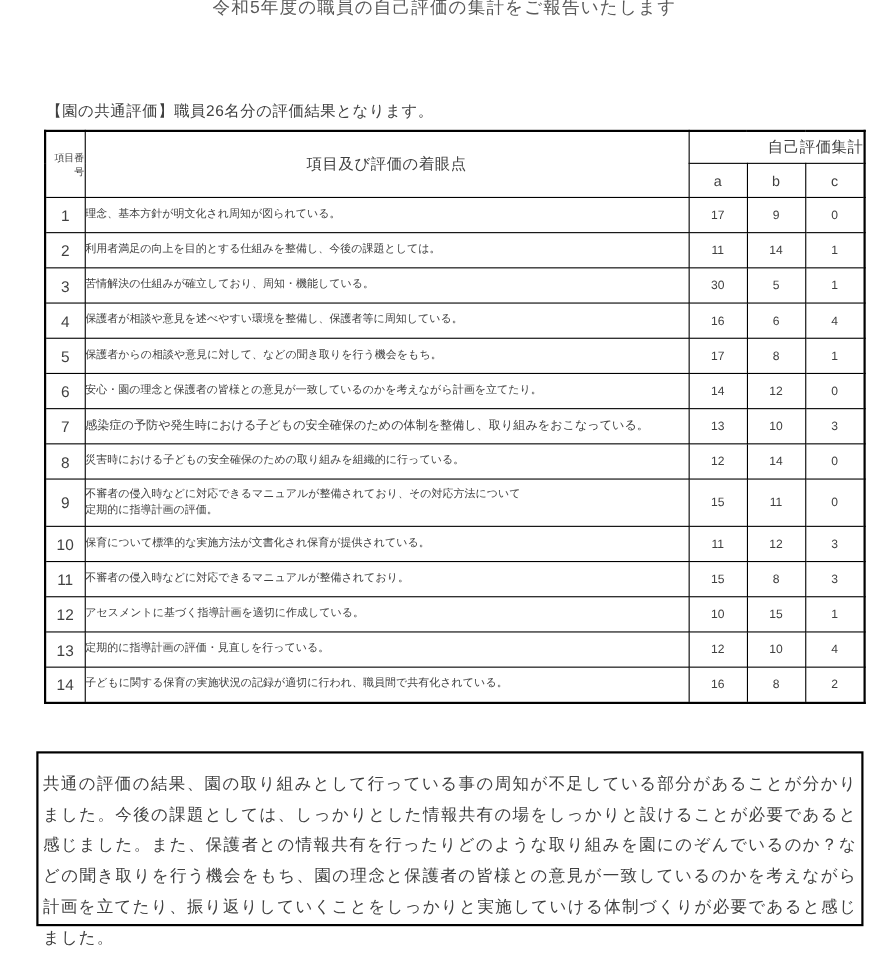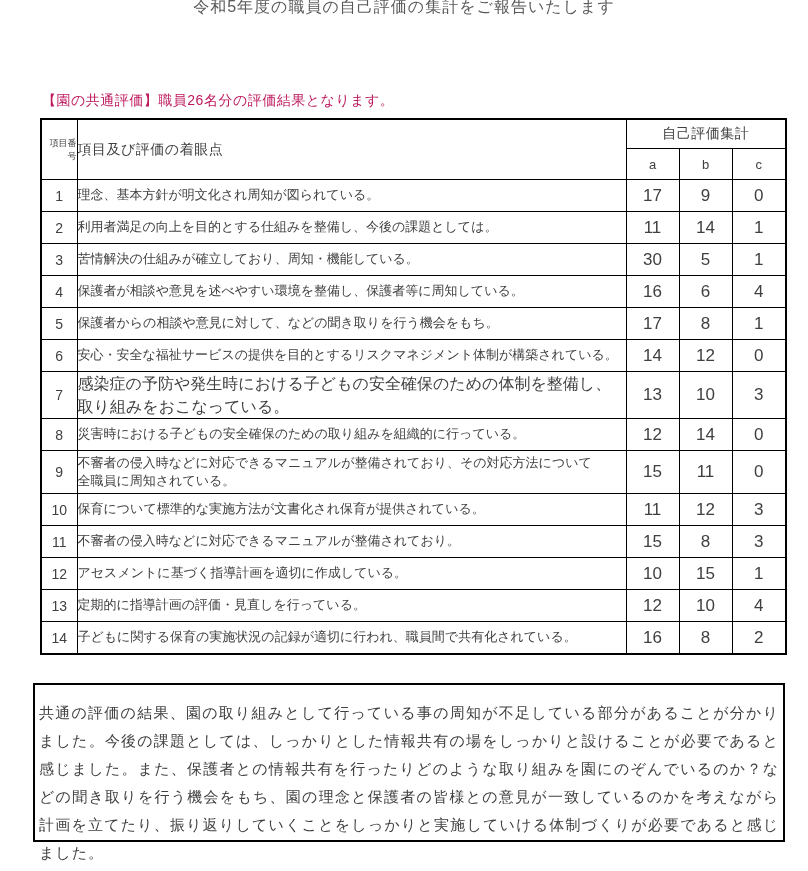--- a/index.html
+++ b/index.html
@@ -24,21 +24,21 @@
     font-size: 16px;
     letter-spacing: 1px;
     color: #595959;
   }
   .section-heading {
     position: absolute;
     top: 92px;
     left: 42px;
     font-size: 14px;
     letter-spacing: 0.5px;
-    color: #be185d;
+    color: #404040;
   }
   table.eval-table {
     position: absolute;
     top: 118px;
     left: 40px;
     width: 745px;
     border-collapse: collapse;
     table-layout: fixed;
     border: 2px solid #000;
   }
@@ -53,50 +53,50 @@
   col.c-text { width: 549px; }
   col.c-a    { width: 53px; }
   col.c-b    { width: 53px; }
   col.c-c    { width: 54px; }
   .th-itemno {
     font-size: 9px;
     text-align: right;
   }
   .th-desc {
     font-size: 14px;
-    text-align: left;
+    text-align: center;
     letter-spacing: 0.5px;
   }
   .th-summary {
     font-size: 14px;
-    text-align: center;
+    text-align: right;
     letter-spacing: 0.5px;
     height: 28px;
   }
   .th-grade {
     font-size: 13px;
     text-align: center;
     height: 30px;
   }
   td.cell-no {
     text-align: center;
     font-size: 14px;
   }
   td.cell-text {
-    font-size: 13px;
+    font-size: 10px;
     padding: 2px 3px;
     white-space: pre-line;
     line-height: 1.45;
   }
   td.cell-text.small {
-    font-size: 16px;
+    font-size: 11px;
   }
   td.cell-val {
     text-align: center;
-    font-size: 17px;
+    font-size: 11px;
   }
   tr.data-row { height: 32px; }
   tr.data-row.tall { height: 43px; }
   .summary-box {
     position: absolute;
     top: 683px;
     left: 33px;
     width: 752px;
     height: 159px;
     border: 2px solid #000;
@@ -170,21 +170,21 @@
     </tr>
     <tr class="data-row">
       <td class="cell-no">5</td>
       <td class="cell-text">保護者からの相談や意見に対して、などの聞き取りを行う機会をもち。</td>
       <td class="cell-val">17</td>
       <td class="cell-val">8</td>
       <td class="cell-val">1</td>
     </tr>
     <tr class="data-row">
       <td class="cell-no">6</td>
-      <td class="cell-text">安心・安全な福祉サービスの提供を目的とするリスクマネジメント体制が構築されている。</td>
+      <td class="cell-text">安心・園の理念と保護者の皆様との意見が一致しているのかを考えながら計画を立てたり。</td>
       <td class="cell-val">14</td>
       <td class="cell-val">12</td>
       <td class="cell-val">0</td>
     </tr>
     <tr class="data-row">
       <td class="cell-no">7</td>
       <td class="cell-text small">感染症の予防や発生時における子どもの安全確保のための体制を整備し、取り組みをおこなっている。</td>
       <td class="cell-val">13</td>
       <td class="cell-val">10</td>
       <td class="cell-val">3</td>
@@ -192,21 +192,21 @@
     <tr class="data-row">
       <td class="cell-no">8</td>
       <td class="cell-text">災害時における子どもの安全確保のための取り組みを組織的に行っている。</td>
       <td class="cell-val">12</td>
       <td class="cell-val">14</td>
       <td class="cell-val">0</td>
     </tr>
     <tr class="data-row tall">
       <td class="cell-no">9</td>
       <td class="cell-text">不審者の侵入時などに対応できるマニュアルが整備されており、その対応方法について
-全職員に周知されている。</td>
+定期的に指導計画の評価。</td>
       <td class="cell-val">15</td>
       <td class="cell-val">11</td>
       <td class="cell-val">0</td>
     </tr>
     <tr class="data-row">
       <td class="cell-no">10</td>
       <td class="cell-text">保育について標準的な実施方法が文書化され保育が提供されている。</td>
       <td class="cell-val">11</td>
       <td class="cell-val">12</td>
       <td class="cell-val">3</td>

